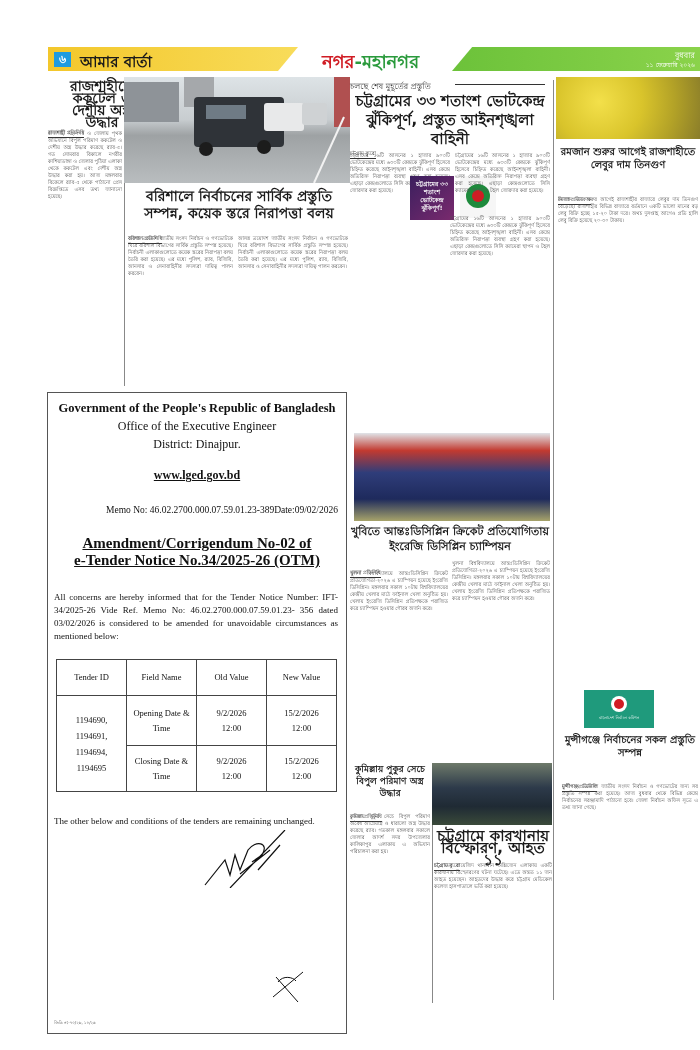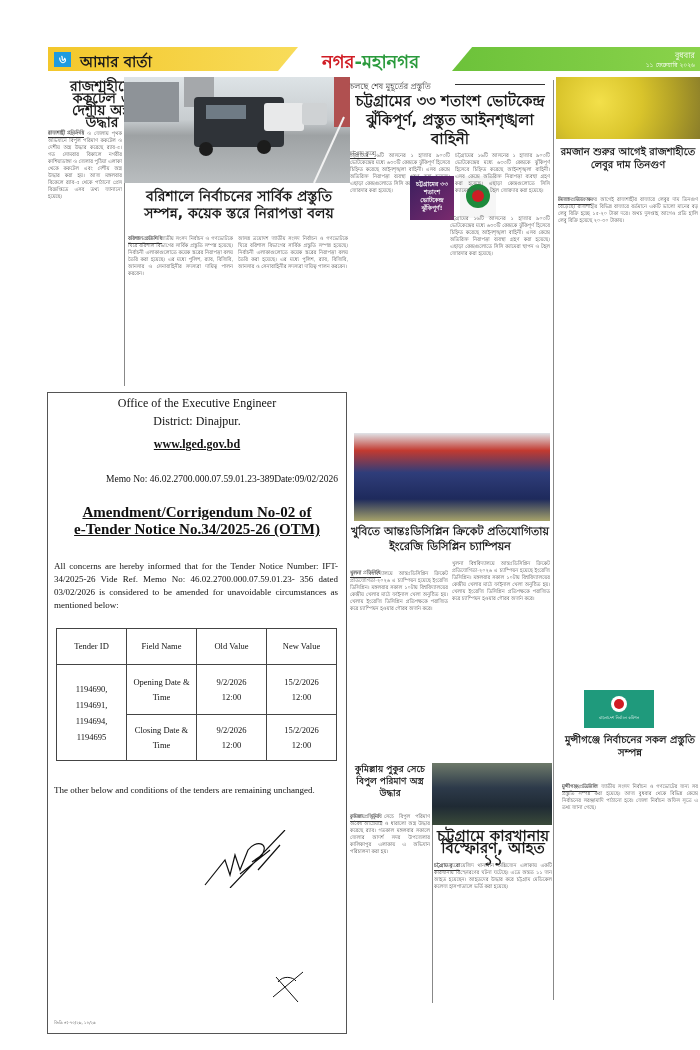--- a/index.html
+++ b/index.html
@@ -19,21 +19,21 @@
 .hl{font-family:"DejaVu Sans",sans-serif;color:#1a1a1a;text-align:center;font-weight:bold}
 .by{font:5px "DejaVu Sans",sans-serif;color:#333;border-bottom:1px solid #333;display:inline-block}
 .photo{background:#999;overflow:hidden}
 .vline{width:1px;background:#888}
 .hline{height:1px;background:#888}
 
 #notice{left:47px;top:392px;width:300px;height:642px;border:1px solid #555;background:#fff;font-family:"Liberation Serif",serif;color:#111}
 #notice .c{text-align:center}
 #n1{font-weight:bold;font-size:12.5px;margin-top:8px}
 #n2,#n3,#n4{font-size:12px;margin-top:3px}
-#n5{font-weight:bold;font-size:12px;text-decoration:underline;margin-top:8px}
+#n5{font-weight:bold;font-size:12px;text-decoration:underline;margin-top:16px}
 #memo{display:flex;justify-content:flex-end;font-size:9.5px;margin:22px 8px 0 8px}
 #amend1,#amend2{font-weight:bold;font-size:15px;text-decoration:underline;text-align:center}
 #amend1{margin-top:20px}
 #body-p{font-size:9px;line-height:13px;text-align:justify;margin:22px 8px 0 6px}
 #tbl{margin:16px 0 0 8px;border-collapse:collapse;width:281px;font-size:8.5px}
 #tbl td,#tbl th{border:1px solid #444;text-align:center;font-weight:normal;line-height:15px}
 #tbl th{height:36px}
 #other{font-size:9px;margin:24px 0 0 6px}
 #sig{left:200px;top:830px;width:90px;height:58px}
 #sig-block{position:absolute;left:150px;top:487px;width:150px;text-align:center;font-size:11px;line-height:16px}
@@ -71,20 +71,21 @@
     <line x1="190" y1="106" x2="220" y2="40" stroke="#f2f2f2" stroke-width="2"></line>
   </svg>
 </div>
 
 <div class="abs hl" style="left:128px;top:188px;width:222px;font-size:14px;line-height:17px;font-weight:bold">বরিশালে নির্বাচনের সার্বিক প্রস্তুতি সম্পন্ন, কয়েক স্তরে নিরাপত্তা বলয়</div>
 <div class="abs" style="left:128px;top:225px"><span class="by">বরিশাল প্রতিনিধি</span></div>
 <div class="abs txt" style="left:128px;top:235px;width:105px;height:150px">আসন্ন ত্রয়োদশ জাতীয় সংসদ নির্বাচন ও গণভোটকে ঘিরে বরিশাল বিভাগের সার্বিক প্রস্তুতি সম্পন্ন হয়েছে। নির্বাচনী এলাকাগুলোতে কয়েক স্তরের নিরাপত্তা বলয় তৈরি করা হয়েছে। এর মধ্যে পুলিশ, র‍্যাব, বিজিবি, আনসার ও সেনাবাহিনীর সদস্যরা দায়িত্ব পালন করবেন।</div>
 <div class="abs txt" style="left:238px;top:235px;width:110px;height:150px">আসন্ন ত্রয়োদশ জাতীয় সংসদ নির্বাচন ও গণভোটকে ঘিরে বরিশাল বিভাগের সার্বিক প্রস্তুতি সম্পন্ন হয়েছে। নির্বাচনী এলাকাগুলোতে কয়েক স্তরের নিরাপত্তা বলয় তৈরি করা হয়েছে। এর মধ্যে পুলিশ, র‍্যাব, বিজিবি, আনসার ও সেনাবাহিনীর সদস্যরা দায়িত্ব পালন করবেন।</div>
 
 <div class="abs" id="notice">
+  <div class="c" id="n1">Government of the People's Republic of Bangladesh</div>
   <div class="c" id="n3">Office of the Executive Engineer</div>
   <div class="c" id="n4">District: Dinajpur.</div>
   <div class="c" id="n5">www.lged.gov.bd</div>
   <div id="memo">
     <span>Memo No: 46.02.2700.000.07.59.01.23-389</span>
     <span>Date:09/02/2026</span>
   </div>
   <div id="amend1">Amendment/Corrigendum No-02 of</div>
   <div id="amend2">e-Tender Notice No.34/2025-26 (OTM)</div>
   <div id="body-p">All concerns are hereby informed that for the Tender Notice Number: IFT-34/2025-26 Vide Ref. Memo No: 46.02.2700.000.07.59.01.23- 356 dated 03/02/2026 is considered to be amended for unavoidable circumstances as mentioned below:</div>

